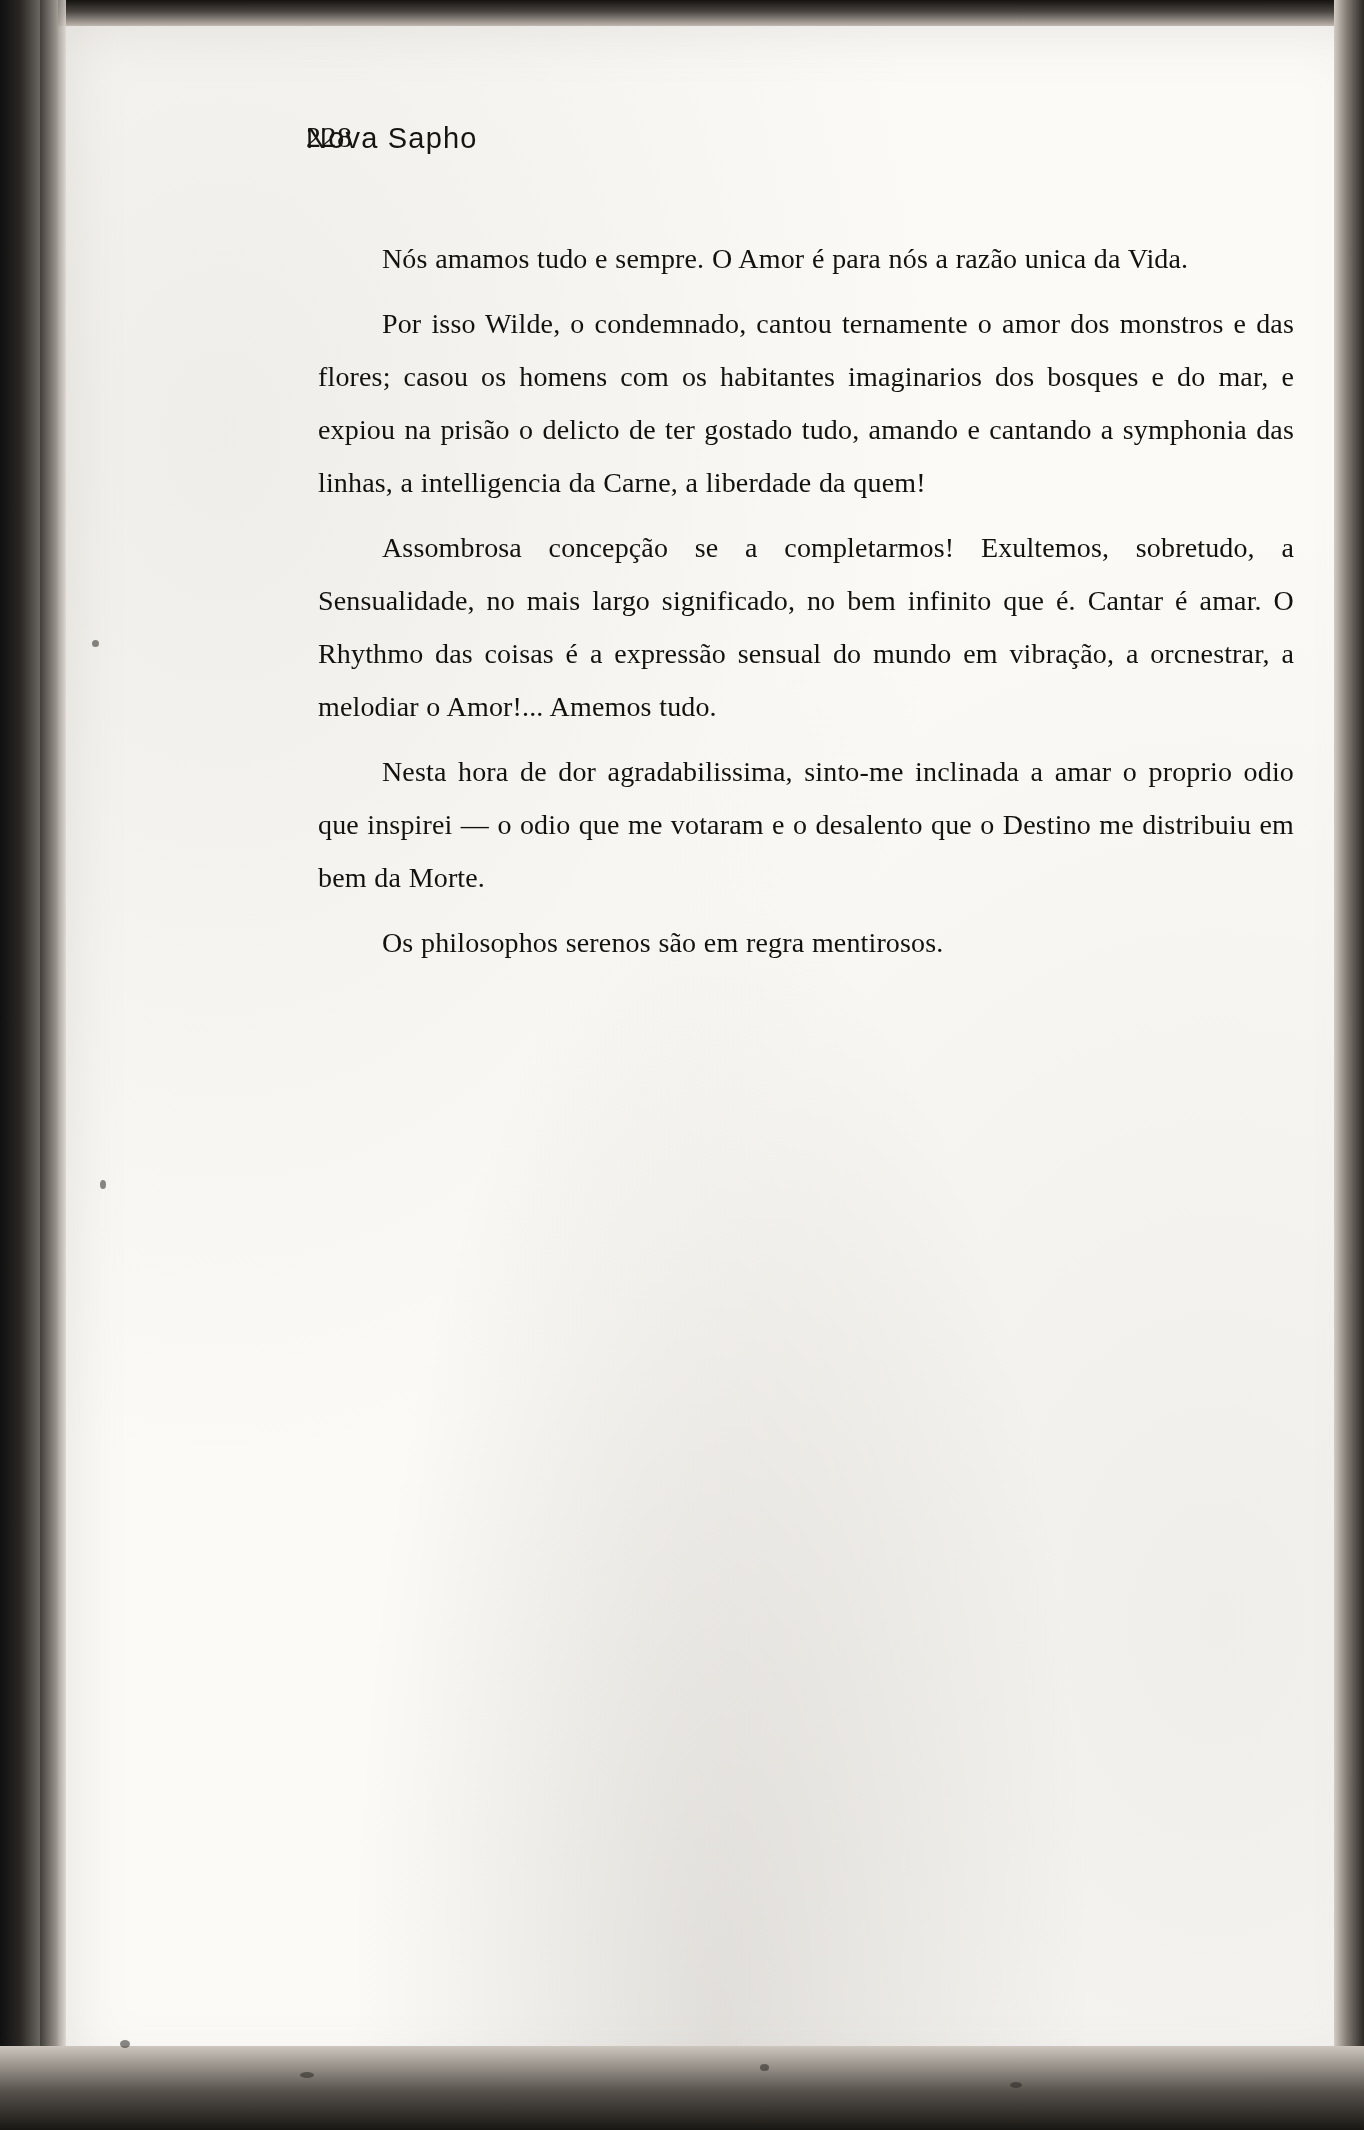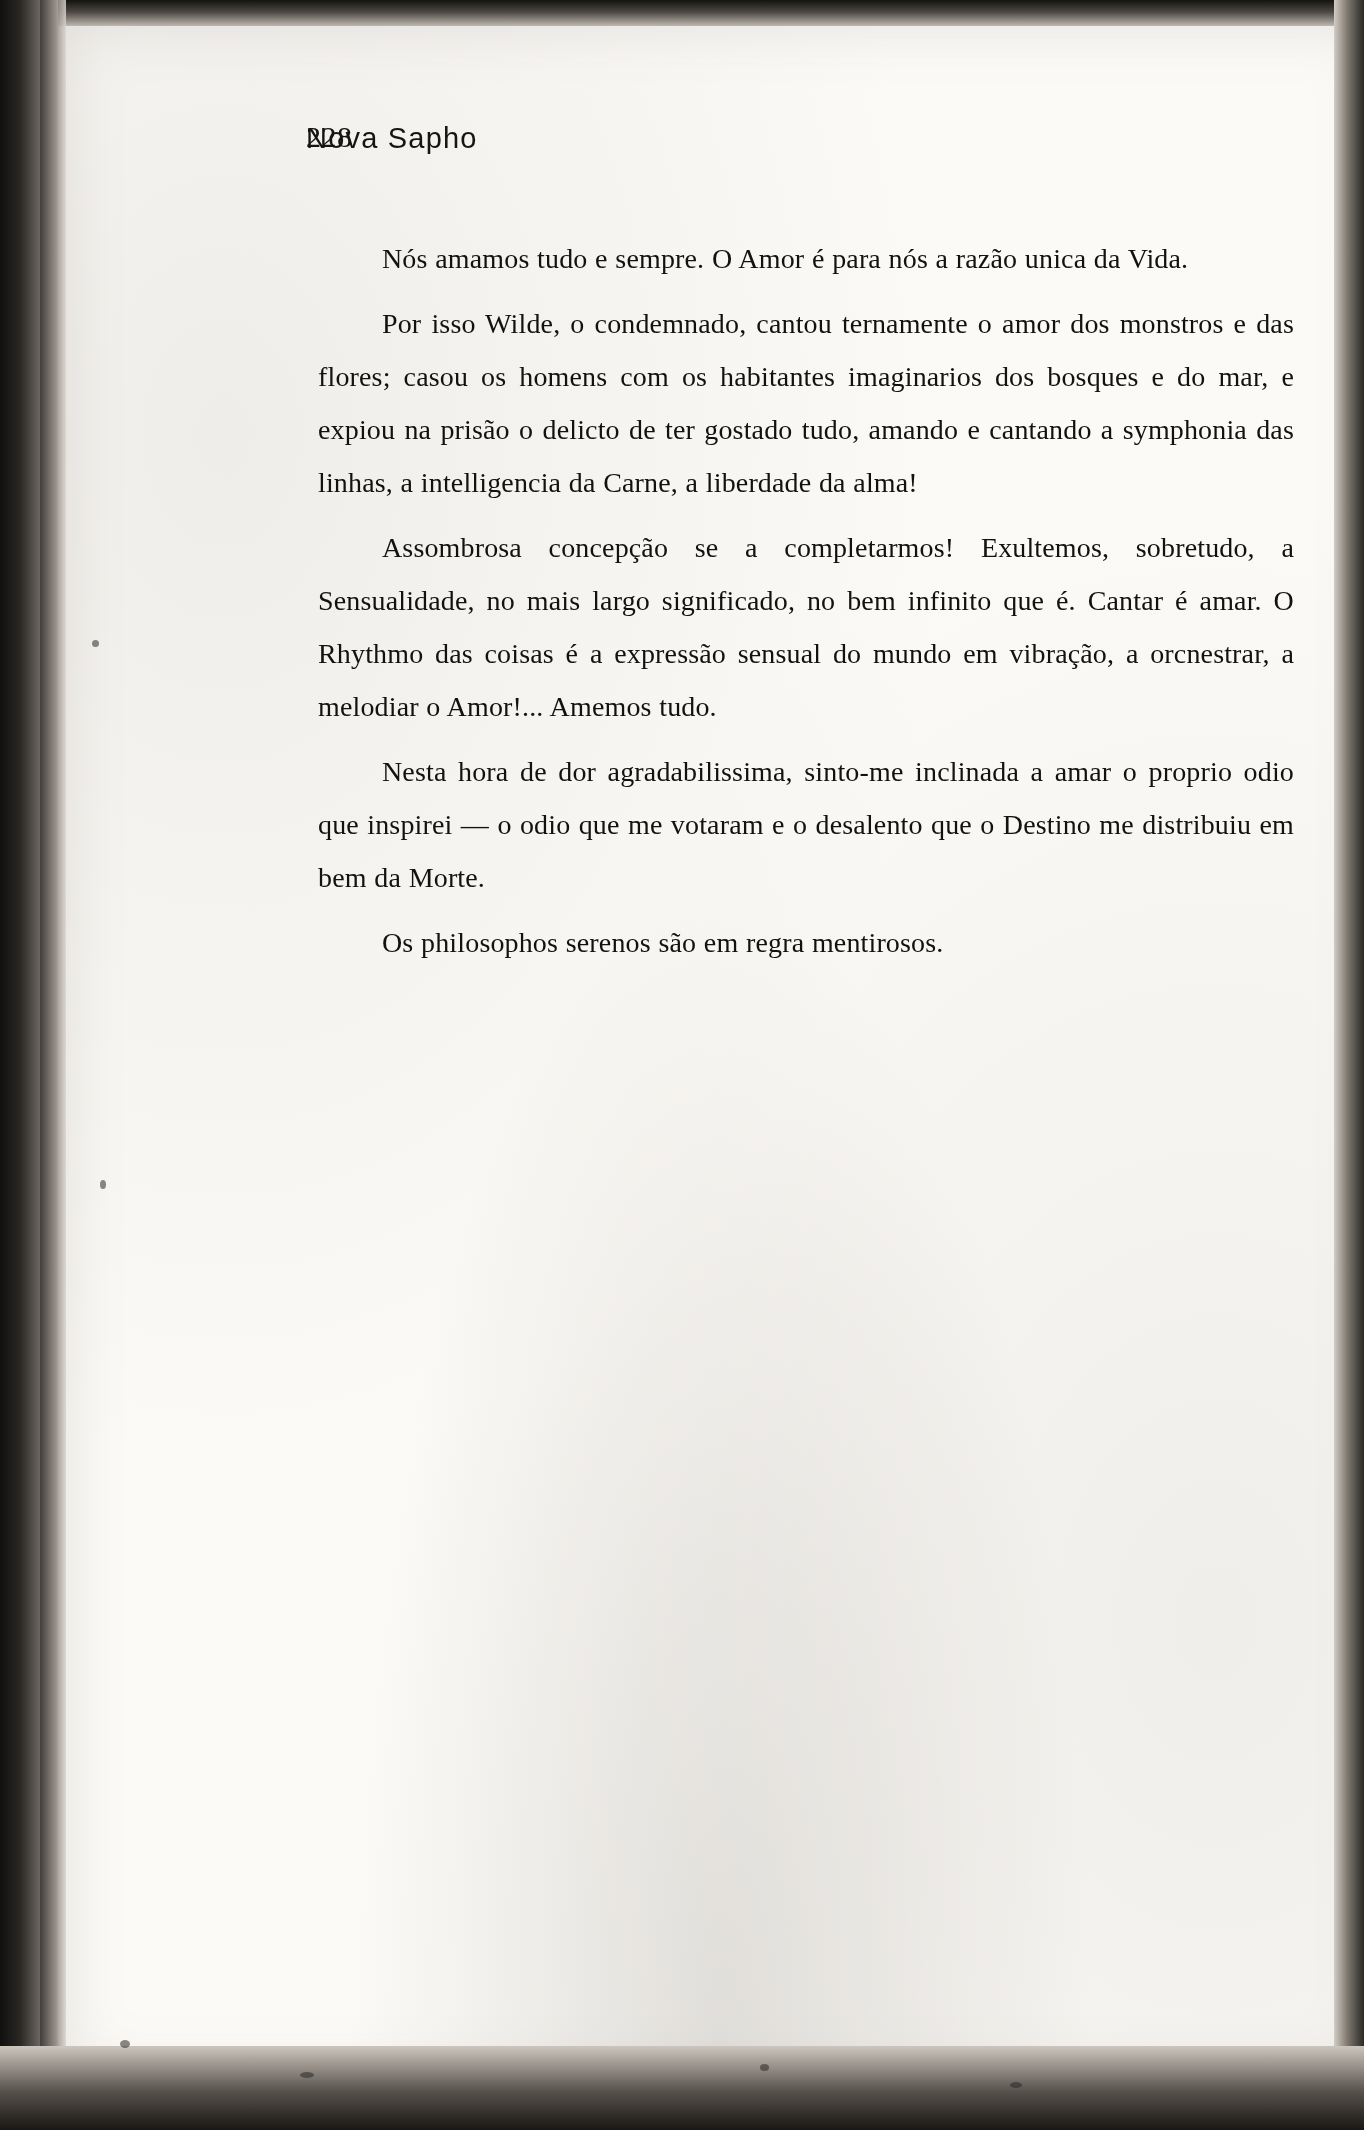--- a/index.html
+++ b/index.html
@@ -159,21 +159,21 @@
 
     <div class="content">
 
       <div class="running-head">
         <div class="folio">228</div>
         <div class="head-title">Nova Sapho</div>
       </div>
 
       <div class="body-text">
         <p>Nós amamos tudo e sempre. O Amor é para nós a razão unica da Vida.</p>
-        <p>Por isso Wilde, o condemnado, cantou ternamente o amor dos monstros e das flores; casou os homens com os habitantes imaginarios dos bosques e do mar, e expiou na prisão o delicto de ter gostado tudo, amando e cantando a symphonia das linhas, a intelligencia da Carne, a liberdade da alma!</p>
+        <p>Por isso Wilde, o condemnado, cantou ternamente o amor dos monstros e das flores; casou os homens com os habitantes imaginarios dos bosques e do mar, e expiou na prisão o delicto de ter gostado tudo, amando e cantando a symphonia das linhas, a intelligencia da Carne, a liberdade da quem!</p>
         <p>Assombrosa concepção se a completarmos! Exultemos, sobretudo, a Sensualidade, no mais largo significado, no bem infinito que é. Cantar é amar. O Rhythmo das coisas é a expressão sensual do mundo em vibração, a orcnestrar, a melodiar o Amor!... Amemos tudo.</p>
         <p>Nesta hora de dor agradabilissima, sinto-me inclinada a amar o proprio odio que inspirei — o odio que me votaram e o desalento que o Destino me distribuiu em bem da Morte.</p>
         <p>Os philosophos serenos são em regra mentirosos.</p>
       </div>
     </div>
 
     <div class="right-rule"></div>
     <div class="right-rule-nick"></div>
   </div>
 

